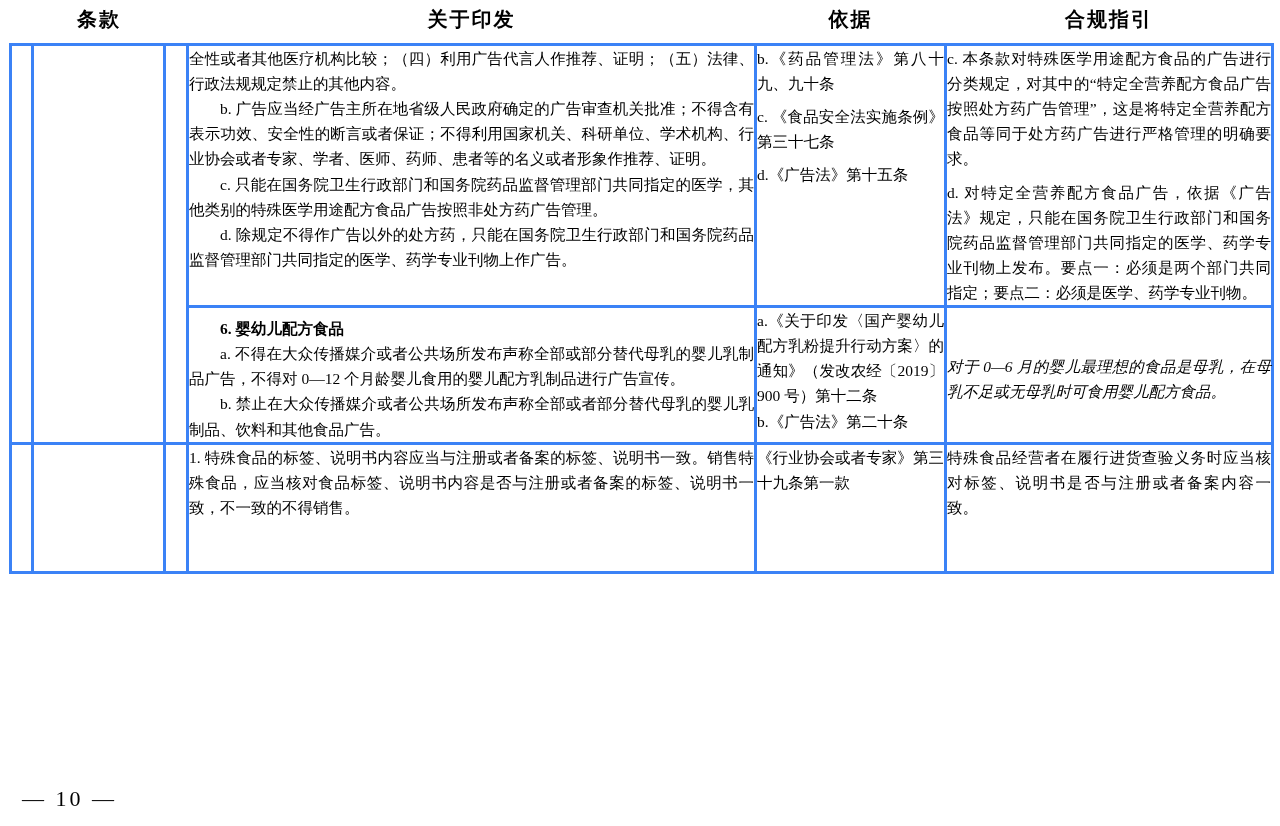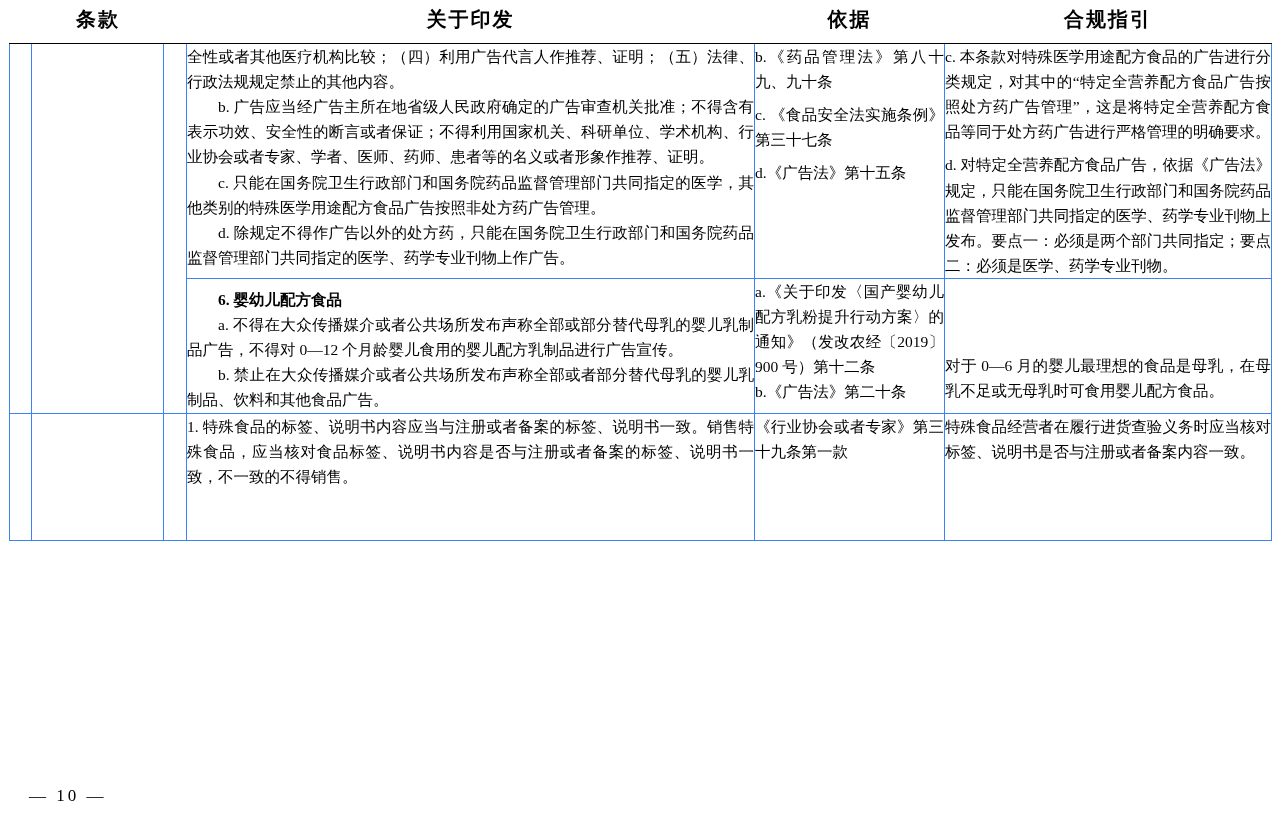--- a/index.html
+++ b/index.html
@@ -21,21 +21,21 @@
     box-sizing: border-box;
     position: relative;
   }
   table.doc-table {
     border-collapse: collapse;
     width: 1262px;
     margin-left: 9px;
     table-layout: fixed;
   }
   table.doc-table td, table.doc-table th {
-    border: 1px solid #3b82f6;
+    border: 3px solid #3b82f6;
     vertical-align: top;
     padding: 0;
   }
   
   .hdr-cell {
     border-top: none !important;
     border-left: none !important;
     border-right: none !important;
     border-bottom: 1px solid #000 !important;
     text-align: center;
@@ -73,23 +73,23 @@
   .mid-v {
     vertical-align: middle;
   }
   .blank-cell { }
   .footer {
     position: absolute;
     left: 0;
     top: 786px;
     width: 1280px;
     text-align: left;
-    font-size: 17px;
+    font-size: 22px;
     letter-spacing: 3px;
-    padding-left: 29px;
+    padding-left: 22px;
     box-sizing: border-box;
     font-family: "Liberation Serif", "DejaVu Serif", serif;
   }
 </style>
 </head>
 <body>
 
 <div class="page">
 
   <table class="doc-table">
@@ -136,21 +136,21 @@
         <td class="cell-pad">
           <p class="ind gap bold-label" style="">6. 婴幼儿配方食品</p>
           <p class="ind">a. 不得在大众传播媒介或者公共场所发布声称全部或部分替代母乳的婴儿乳制品广告，不得对 0—12 个月龄婴儿食用的婴儿配方乳制品进行广告宣传。</p>
           <p class="ind">b. 禁止在大众传播媒介或者公共场所发布声称全部或者部分替代母乳的婴儿乳制品、饮料和其他食品广告。</p>
         </td>
         <td class="cell-pad">
           <p>a.《关于印发〈国产婴幼儿配方乳粉提升行动方案〉的通知》（发改农经〔2019〕900 号）第十二条</p>
           <p>b.《广告法》第二十条</p>
         </td>
         <td class="cell-pad mid-v">
-          <p style="margin-top:74px;">对于 0—6 月的婴儿最理想的食品是母乳，在母乳不足或无母乳时可食用婴儿配方食品。</p>
+          <p style="margin-top:46px;font-style:italic;">对于 0—6 月的婴儿最理想的食品是母乳，在母乳不足或无母乳时可食用婴儿配方食品。</p>
         </td>
       </tr>
 
       <tr>
         <td class="blank-cell" style="height:126px;"></td>
         <td class="blank-cell"></td>
         <td class="blank-cell"></td>
         <td class="cell-pad">
           <p>1. 特殊食品的标签、说明书内容应当与注册或者备案的标签、说明书一致。销售特殊食品，应当核对食品标签、说明书内容是否与注册或者备案的标签、说明书一致，不一致的不得销售。</p>
         </td>

